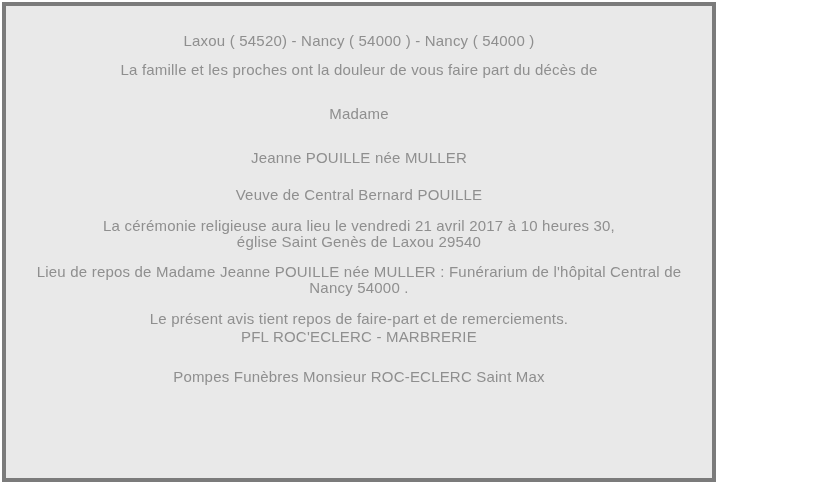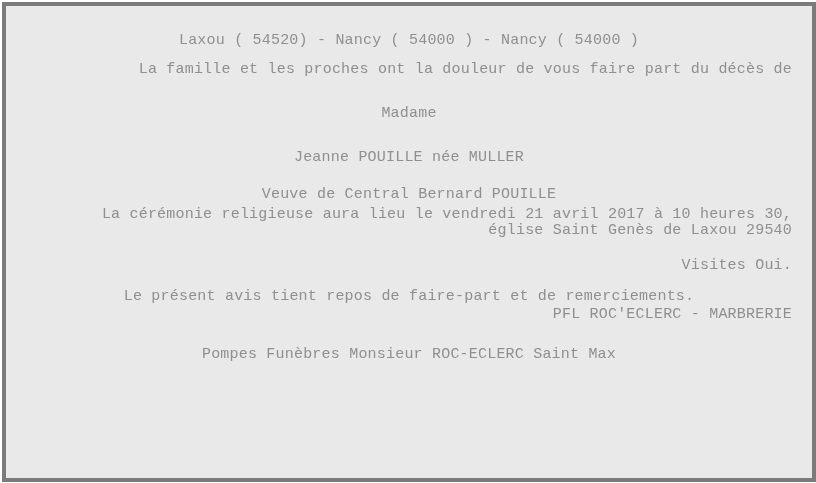--- a/index.html
+++ b/index.html
@@ -13,24 +13,23 @@
   * { margin: 0; padding: 0; box-sizing: border-box; }
   html, body {
     width: 816px;
     height: 483px;
     background: var(--page-bg);
     font-family: "Liberation Sans", "DejaVu Sans", sans-serif;
     overflow: hidden;
   }
   .page {
     position: relative;
-    width: 816px;
+    width: 716px;
     height: 483px;
     background: var(--page-bg);
-    font-family: Liberation Mono, monospace;
   }
   .notice-card {
     position: absolute;
     left: 2px;
     top: 2px;
     right: 0;
     bottom: 1px;
     background: var(--card-bg);
     border: 4px solid var(--card-border);
     padding: 27px 20px 10px 20px;
@@ -38,39 +37,39 @@
   }
   .notice-card p,
   .notice-card h1 {
     font-size: 15px;
     line-height: 16px;
     font-weight: normal;
     color: var(--text);
     letter-spacing: 0.2px;
   }
   .center { text-align: center; }
-  .left   { text-align: right; }
+  .left   { text-align: center; }
 
   .locations-line   { margin-top: 0; }
   .intro-line       { margin-top: 13px; }
   .civility-title   {
     margin-top: 28px;
     font-size: 18px;
     line-height: 20px;
     color: var(--text-strong);
   }
   .deceased-name {
     margin-top: 28px;
     font-size: 28px;
     line-height: 30px;
     color: var(--text-strong);
   }
   .relation-line    { margin-top: 21px; }
   .death-line       { margin-top: 16px; }
-  .ceremony-line    { margin-top: 4px; }
+  .ceremony-line    { margin-top: 15px; }
   .ceremony-line span { display: block; }
   .repose-line      { margin-top: 14px; }
   .visits-line      { margin-top: 19px; }
   .mention-line     { margin-top: 15px; }
   .funeral-home-line{ margin-top: 2px; }
   .funeral-home-full-line { margin-top: 24px; }
 </style>
 </head>
 <body>
 
@@ -86,22 +85,22 @@
     <h1 class="deceased-name center">Jeanne POUILLE née MULLER</h1>
 
     <p class="relation-line center">Veuve de Central Bernard POUILLE</p>
 
 
     <p class="ceremony-line left">
       <span>La cérémonie religieuse aura lieu le vendredi 21 avril 2017 à 10 heures 30,</span>
       <span>église Saint Genès de Laxou 29540</span>
     </p>
 
+    <p class="repose-line left">Lieu de repos de Madame Jeanne POUILLE née MULLER : Funérarium de l'hôpital Central de Nancy 54000 .</p>
 
-    <p class="visits-line left">Visites Oui.</p>
 
     <p class="mention-line center">Le présent avis tient repos de faire-part et de remerciements.</p>
 
     <p class="funeral-home-line left">PFL ROC'ECLERC - MARBRERIE</p>
 
     <p class="funeral-home-full-line center">Pompes Funèbres Monsieur ROC-ECLERC Saint Max</p>
 
   </div>
 </div>
 

